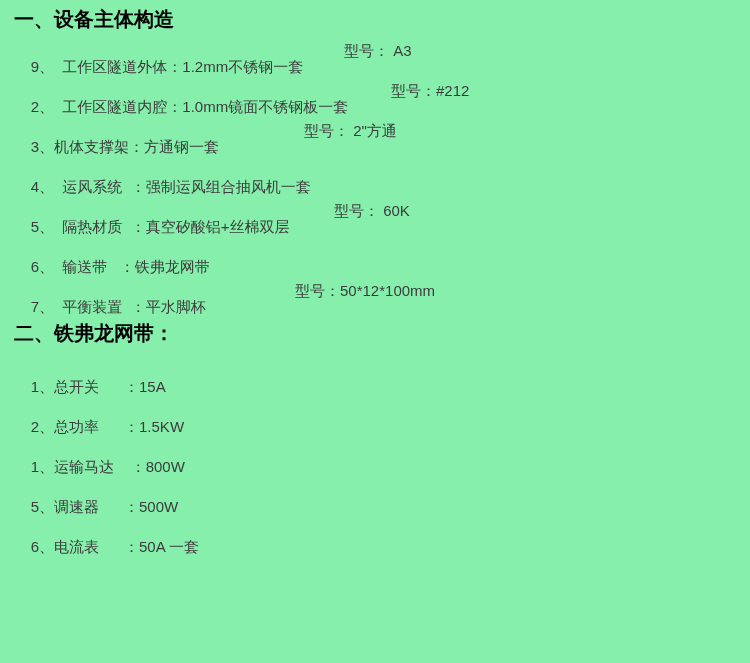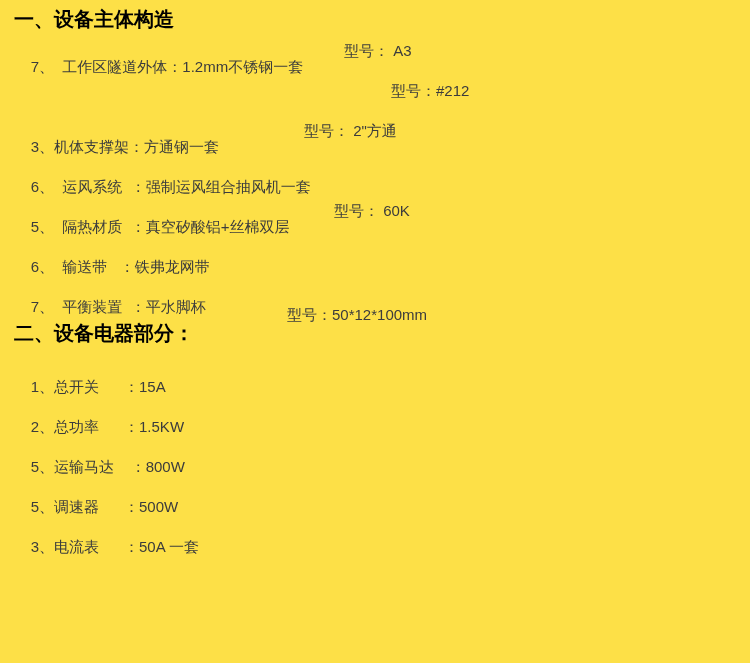--- a/index.html
+++ b/index.html
@@ -11,21 +11,21 @@
     width: 750px;
     height: 663px;
     font-family: "Liberation Sans", "DejaVu Sans", sans-serif;
   }
   .page {
     position: relative;
     box-sizing: border-box;
     width: 750px;
     height: 663px;
     padding: 8px 0 0 14px;
-    background: #fde047;
+    background: #86efac;
     overflow: hidden;
   }
   .heading {
     font-size: 20px;
     font-weight: 700;
     color: #000000;
     height: 22px;
     line-height: 22px;
     white-space: pre;
   }
@@ -43,80 +43,81 @@
   .heading-2 { margin-top: 23px; }
   .first-row-2 { margin-top: 19px; }
   .model {
     position: absolute;
     top: 0;
   }
   .model-pos-1 { left: 330px; }
   .model-pos-2 { left: 377px; }
   .model-pos-3 { left: 290px; }
   .model-pos-5 { left: 320px; text-align: right; }
-  .model-pos-7 { left: 273px; margin-top: 24px; }
+  .model-pos-7 { left: 281px; }
   .extra-pos-8 { left: 220px; }
 </style>
 </head>
 <body>
 
 <div class="page">
 
   <div class="heading">一、设备主体构造</div>
 
   <div class="row first-row">
-    <span>7、  工作区隧道外体：1.2mm不锈钢一套</span>
+    <span>9、  工作区隧道外体：1.2mm不锈钢一套</span>
     <span class="model model-pos-1">型号： A3</span>
   </div>
 
   <div class="row">
+    <span>2、  工作区隧道内腔：1.0mm镜面不锈钢板一套</span>
     <span class="model model-pos-2">型号：#212</span>
   </div>
 
   <div class="row">
     <span>3、机体支撑架：方通钢一套</span>
     <span class="model model-pos-3">型号： 2"方通</span>
   </div>
 
   <div class="row">
-    <span>6、  运风系统  ：强制运风组合抽风机一套</span>
+    <span>4、  运风系统  ：强制运风组合抽风机一套</span>
   </div>
 
   <div class="row">
     <span>5、  隔热材质  ：真空矽酸铝+丝棉双层</span>
     <span class="model model-pos-5">型号： 60K</span>
   </div>
 
   <div class="row">
     <span>6、  输送带   ：铁弗龙网带</span>
   </div>
 
   <div class="row">
     <span>7、  平衡装置  ：平水脚杯</span>
     <span class="model model-pos-7">型号：50*12*100mm</span>
   </div>
 
-  <div class="heading heading-2">二、设备电器部分：</div>
+  <div class="heading heading-2">二、铁弗龙网带：</div>
 
   <div class="row first-row-2">
     <span>1、总开关      ：15A</span>
   </div>
 
   <div class="row">
     <span>2、总功率      ：1.5KW</span>
   </div>
 
 
   <div class="row">
-    <span>5、运输马达    ：800W</span>
+    <span>1、运输马达    ：800W</span>
   </div>
 
   <div class="row">
     <span>5、调速器      ：500W</span>
   </div>
 
 
   <div class="row">
-    <span>3、电流表      ：50A 一套</span>
+    <span>6、电流表      ：50A 一套</span>
   </div>
 
 
 </div>
 
 </body></html>

